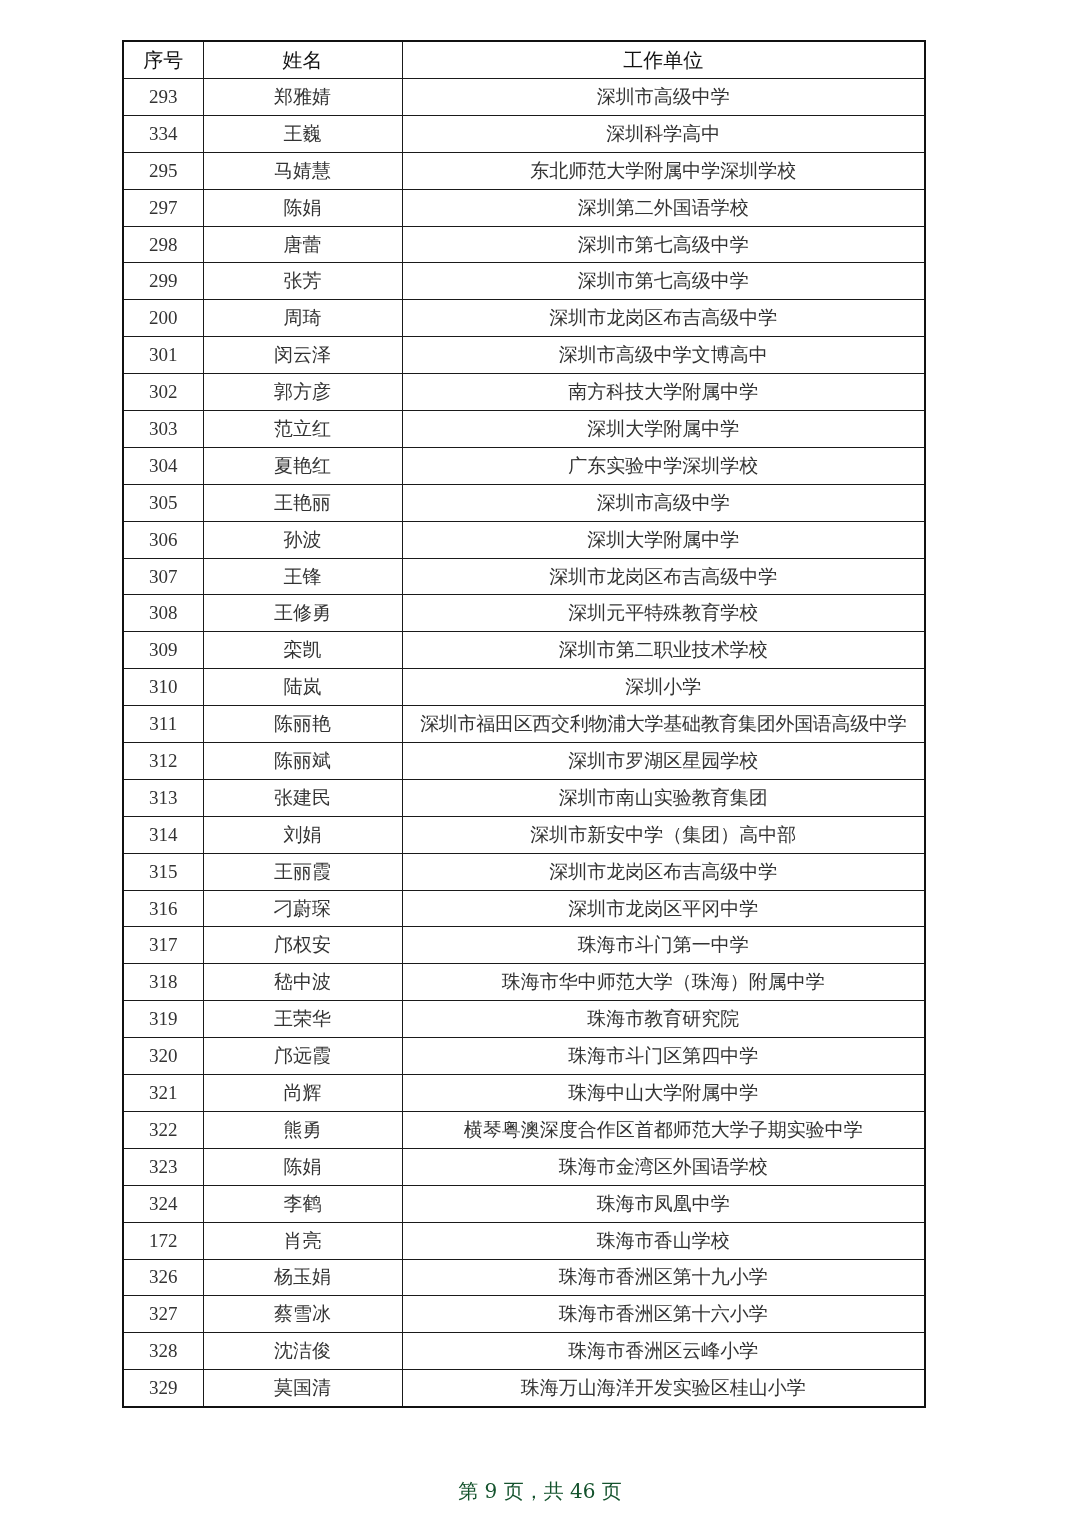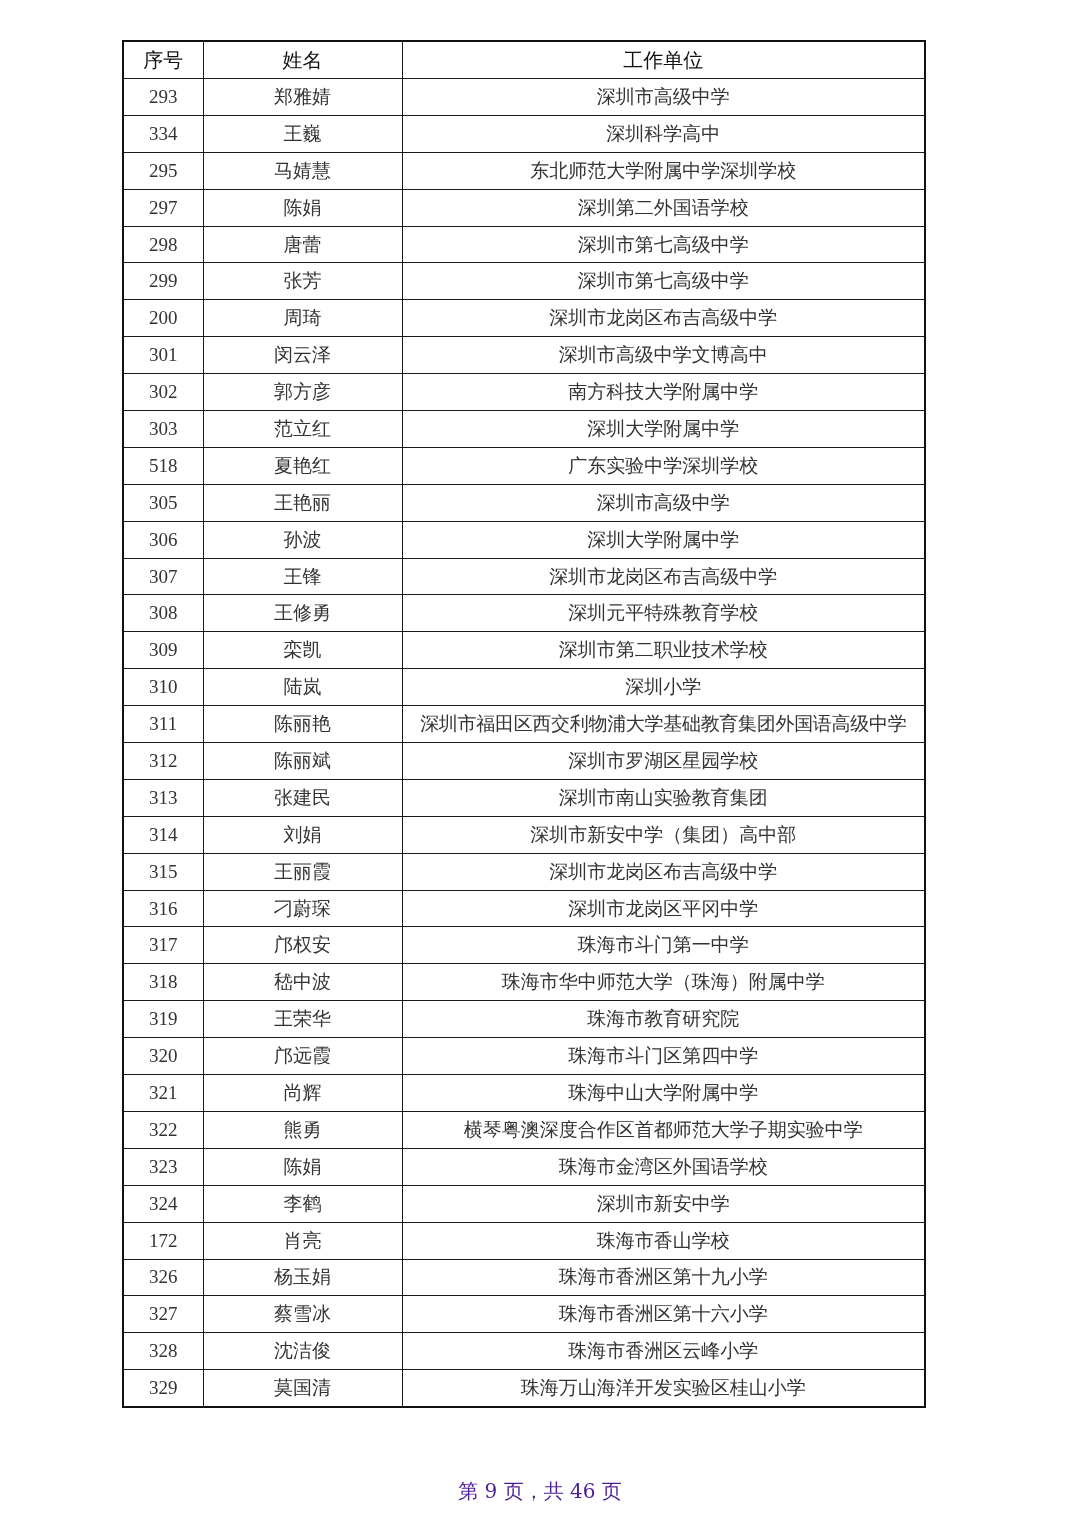--- a/index.html
+++ b/index.html
@@ -15,21 +15,21 @@
     border: 1.5px solid #1a1a1a; text-align: center; vertical-align: middle;
     padding: 0; white-space: nowrap; overflow: hidden;
   }
   table.roster th { height: 36px; font-size: 20px; font-weight: normal; color: #111;
     font-family: "DejaVu Sans", "Liberation Sans", sans-serif; }
   table.roster td { height: 35.9px; font-size: 19px; color: #333; }
   col.c1 { width: 80px; } col.c2 { width: 199px; } col.c3 { width: 523px; }
   td.num { font-family: Liberation Serif, serif; font-size: 20px; }
   td.long { font-size: 16px; letter-spacing: -0.3px; }
   .footer { position: absolute; top: 1478px; left: 0; width: 1080px; text-align: center;
-    font-size: 20px; color: #4c1d95; }
+    font-size: 20px; color: #14532d; }
 </style>
 </head>
 <body>
 
 <div class="page">
   <table class="roster">
     <colgroup>
         <col class="c1">
         <col class="c2">
         <col class="c3">
@@ -86,21 +86,21 @@
           <td class="num">302</td>
           <td>郭方彦</td>
           <td>南方科技大学附属中学</td>
         </tr>
         <tr>
           <td class="num">303</td>
           <td>范立红</td>
           <td>深圳大学附属中学</td>
         </tr>
         <tr>
-          <td class="num">518</td>
+          <td class="num">304</td>
           <td>夏艳红</td>
           <td>广东实验中学深圳学校</td>
         </tr>
         <tr>
           <td class="num">305</td>
           <td>王艳丽</td>
           <td>深圳市高级中学</td>
         </tr>
         <tr>
           <td class="num">306</td>
@@ -188,21 +188,21 @@
           <td>横琴粤澳深度合作区首都师范大学子期实验中学</td>
         </tr>
         <tr>
           <td class="num">323</td>
           <td>陈娟</td>
           <td>珠海市金湾区外国语学校</td>
         </tr>
         <tr>
           <td class="num">324</td>
           <td>李鹤</td>
-          <td>深圳市新安中学</td>
+          <td>珠海市凤凰中学</td>
         </tr>
         <tr>
           <td class="num">172</td>
           <td>肖亮</td>
           <td>珠海市香山学校</td>
         </tr>
         <tr>
           <td class="num">326</td>
           <td>杨玉娟</td>
           <td>珠海市香洲区第十九小学</td>

